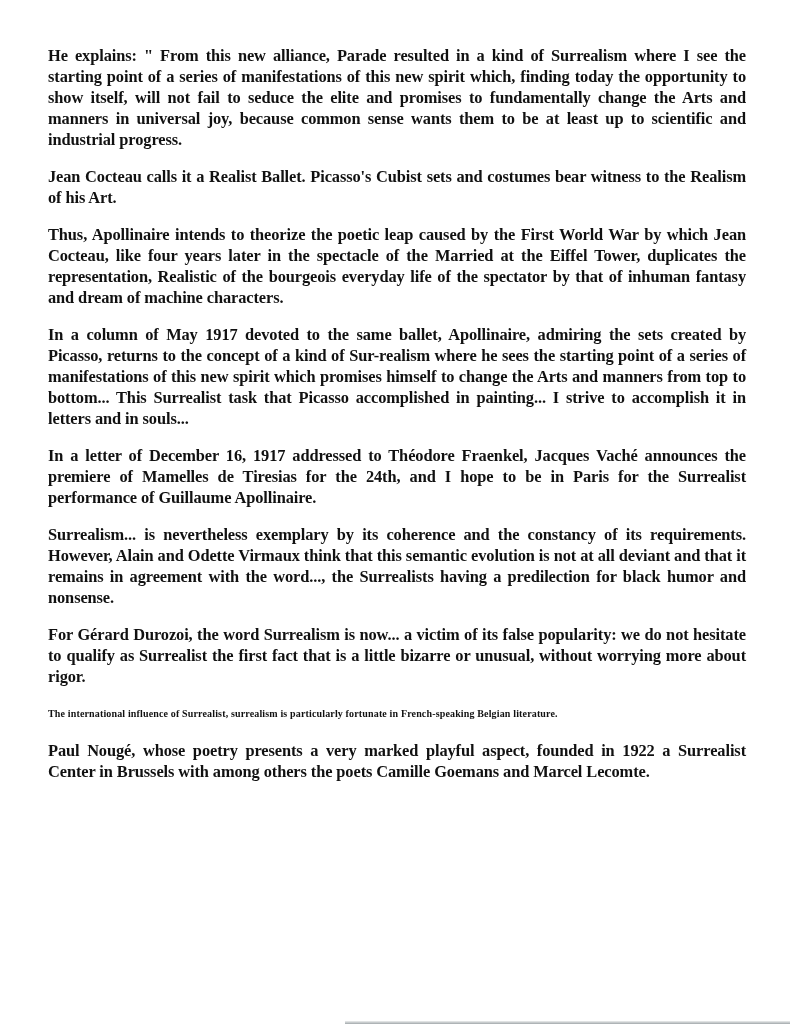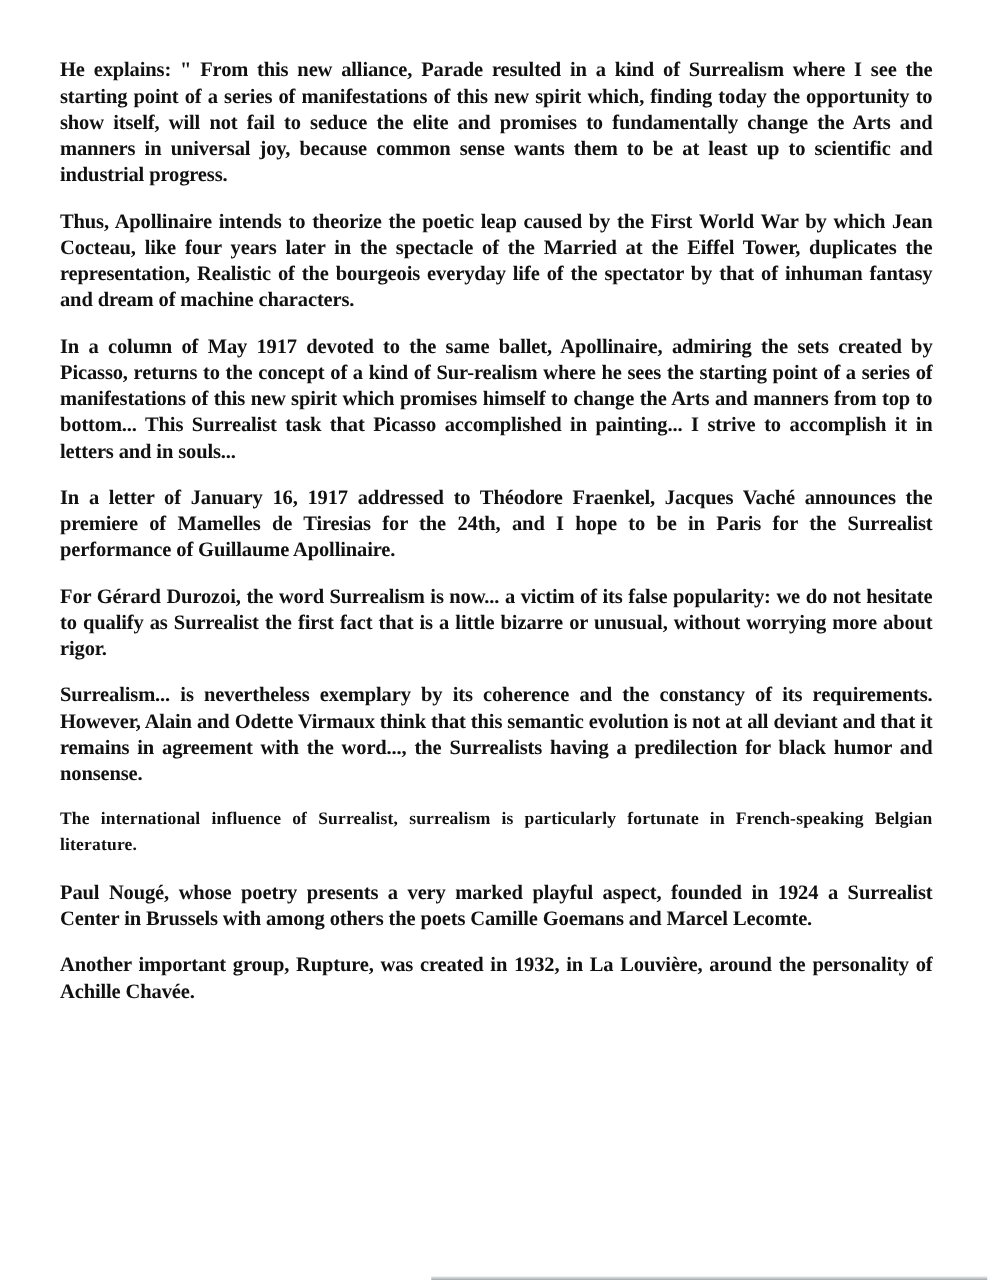--- a/index.html
+++ b/index.html
@@ -25,40 +25,40 @@
       color: #111111;
       letter-spacing: -0.1px;
     }
     .para {
       margin: 0 0 16px 0;
       text-align: justify;
       hyphens: manual;
     }
     .para.tight {
       letter-spacing: 0.15px;
-      font-size: 14px;
+      font-size: 10px;
     }
     .scan-edge {
       position: absolute;
       left: 345px;
       right: 0;
       bottom: 0;
       height: 3px;
       background: linear-gradient(to bottom, #e8eaea, #8a9296);
       opacity: 0.8;
     }
   </style>
 </head>
 <body>
 
 <div class="page">
   <p class="para">He explains: " From this new alliance, Parade resulted in a kind of Surrealism where I see the starting point of a series of manifestations of this new spirit which, finding today the opportunity to show itself, will not fail to seduce the elite and promises to fundamen­tally change the Arts and manners in universal joy, because common sense wants them to be at least up to scientific and industrial progress.</p>
+  <p class="para">Jean Cocteau calls it a Realist Ballet. Picasso's Cubist sets and costumes bear witness to the Realism of his Art.</p>
   <p class="para">Thus, Apollinaire intends to theorize the poetic leap caused by the First World War by which Jean Cocteau, like four years later in the spectacle of the Married at the Eiffel To­wer, duplicates the representation, Realistic of the bourgeois everyday life of the spectator by that of inhuman fantasy and dream of machine characters.</p>
   <p class="para">In a column of May 1917 devoted to the same ballet, Apollinaire, admiring the sets created by Picasso, returns to the concept of a kind of Sur-realism where he sees the star­ting point of a series of manifestations of this new spirit which promises himself to change the Arts and manners from top to bottom... This Surrealist task that Picasso accomplis­hed in painting... I strive to accomplish it in letters and in souls...</p>
-  <p class="para">In a letter of January 16, 1917 addressed to Théodore Fraenkel, Jacques Vaché announces the premiere of Mamelles de Tiresias for the 24th, and I hope to be in Paris for the Sur­realist performance of Guillaume Apollinaire.</p>
+  <p class="para">In a letter of December 16, 1917 addressed to Théodore Fraenkel, Jacques Vaché announces the premiere of Mamelles de Tiresias for the 24th, and I hope to be in Paris for the Sur­realist performance of Guillaume Apollinaire.</p>
+  <p class="para">Surrealism... is nevertheless exemplary by its coherence and the constancy of its require­ments. However, Alain and Odette Virmaux think that this semantic evolution is not at all deviant and that it remains in agreement with the word..., the Surrealists having a predi­lection for black humor and nonsense.</p>
   <p class="para">For Gérard Durozoi, the word Surrealism is now... a victim of its false popularity: we do not hesitate to qualify as Surrealist the first fact that is a little bizarre or unusual, without worrying more about rigor.</p>
-  <p class="para">Surrealism... is nevertheless exemplary by its coherence and the constancy of its require­ments. However, Alain and Odette Virmaux think that this semantic evolution is not at all deviant and that it remains in agreement with the word..., the Surrealists having a predi­lection for black humor and nonsense.</p>
   <p class="para tight">The international influence of Surrealist, surrealism is particularly fortunate in French-speaking Belgian literature.</p>
-  <p class="para">Paul Nougé, whose poetry presents a very marked playful aspect, founded in 1924 a Sur­realist Center in Brussels with among others the poets Camille Goemans and Marcel Le­comte.</p>
-  <p class="para">Another important group, Rupture, was created in 1932, in La Louvière, around the per­sonality of Achille Chavée.</p>
+  <p class="para">Paul Nougé, whose poetry presents a very marked playful aspect, founded in 1922 a Sur­realist Center in Brussels with among others the poets Camille Goemans and Marcel Le­comte.</p>
 </div>
 
 <div class="scan-edge"></div>
 
 </body></html>

